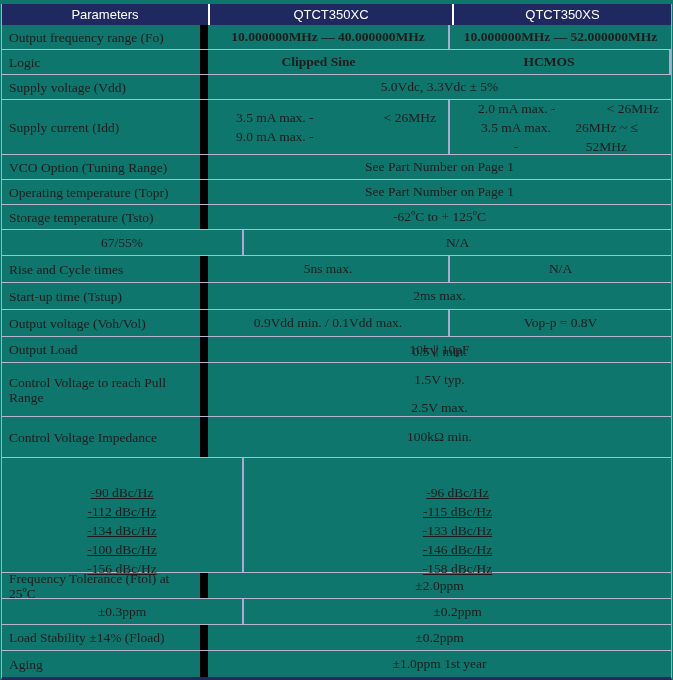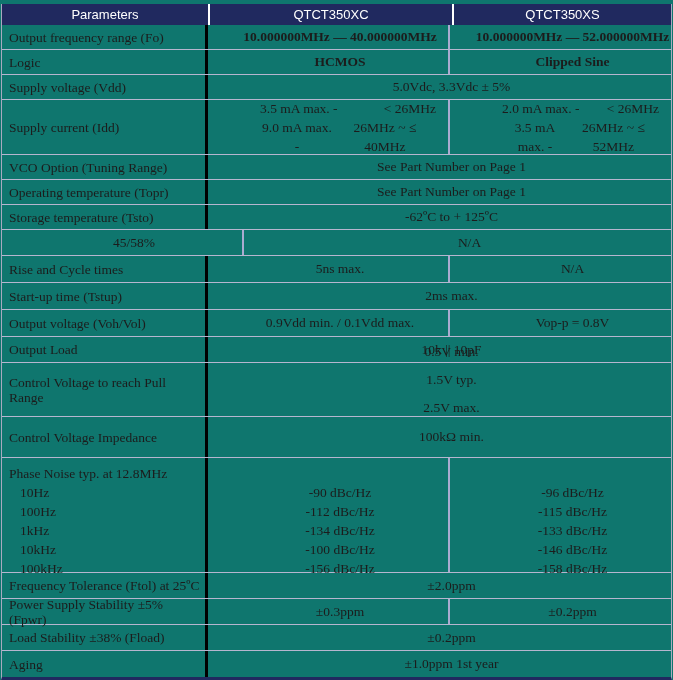--- a/index.html
+++ b/index.html
@@ -24,45 +24,45 @@
   }
   .hc1 { width:206px; }
   .hgap { width:2px; background:#ffffff; }
   .hc2 { width:242px; }
   .hc3 { flex:1; }
   
   .row { display:flex; border-bottom:1px solid #b6b6cf; box-sizing:border-box; }
   .row:last-child { border-bottom:none; }
   .cell { box-sizing:border-box; }
   .p {
-    width:206px; border-right:3px solid #000000;
+    width:206px; border-right:8px solid #000000;
     display:flex; align-items:center; text-align:left;
     padding:2px 4px 2px 7px; line-height:15px;
   }
-  .v { display:flex; align-items:center; justify-content:center; text-align:center;padding-left:24px; }
+  .v { display:flex; align-items:center; justify-content:center; text-align:center; }
   .v2 { width:242px; border-right:2px solid #aaabd0; }
   .v3 { flex:1; }
   .vspan { flex:1; }
   .bold { font-weight:bold; }
   
   .h25{height:25px} .h26{height:26px} .h27{height:27px}
   .h55{height:55px} .h54{height:54px} .h41{height:41px} .h115{height:115px}
   
   .cur { flex-direction:column; align-items:stretch; justify-content:center; }
   .curline {
     display:flex; justify-content:space-between;
     padding:0 12px 0 28px; line-height:19px;
   }
   
   .stack { flex-direction:column; justify-content:flex-end; line-height:16px;gap:12px; }
   
   .pn-param { align-items:flex-start; padding-top:6px; }
   .pn-param .pn-title { line-height:19px; }
   .pn-param .pn-freq { line-height:19px; padding-left:11px; }
-  .pn-vals { flex-direction:column; justify-content:flex-start; padding-top:25px; line-height:19px; }
+  .pn-vals { flex-direction:column; justify-content:flex-start; padding-top:25px; line-height:19px;text-decoration:underline; }
 </style>
 </head>
 <body>
 
 <div class="sheet">
   <div class="tbl">
 
     <div class="hdr">
       <div class="hcell hc1">Parameters</div>
       <div class="hgap"></div>
@@ -72,39 +72,38 @@
     </div>
 
     <div class="row h25">
       <div class="cell p">Output frequency range (Fo)</div>
       <div class="cell v v2 bold">10.000000MHz — 40.000000MHz</div>
       <div class="cell v v3 bold">10.000000MHz — 52.000000MHz</div>
     </div>
 
     <div class="row h25">
       <div class="cell p">Logic</div>
+      <div class="cell v v3 bold">Clipped Sine</div>
       <div class="cell v v2 bold">HCMOS</div>
-      <div class="cell v v3 bold">Clipped Sine</div>
     </div>
 
     <div class="row h25">
       <div class="cell p">Supply voltage (Vdd)</div>
       <div class="cell v vspan">5.0Vdc, 3.3Vdc ± 5%</div>
     </div>
 
     <div class="row h55">
       <div class="cell p">Supply current (Idd)</div>
       <div class="cell v v2 cur">
         <div class="curline">
           <span>3.5 mA max. -</span>
           <span>&lt; 26MHz</span>
         </div>
         <div class="curline">
           <span>9.0 mA max. -</span>
-          <span>26MHz ~ ≤ 40MHz</span>
         </div>
       </div>
       <div class="cell v v3 cur">
         <div class="curline">
           <span>2.0 mA max. -</span>
           <span>&lt; 26MHz</span>
         </div>
         <div class="curline">
           <span>3.5 mA max. -</span>
           <span>26MHz ~ ≤ 52MHz</span>
@@ -121,21 +120,21 @@
       <div class="cell p">Operating temperature (Topr)</div>
       <div class="cell v vspan">See Part Number on Page 1</div>
     </div>
 
     <div class="row h25">
       <div class="cell p">Storage temperature (Tsto)</div>
       <div class="cell v vspan">-62ºC to + 125ºC</div>
     </div>
 
     <div class="row h26">
-      <div class="cell v v2">45/58%</div>
+      <div class="cell v v2">67/55%</div>
       <div class="cell v v3">N/A</div>
     </div>
 
     <div class="row h27">
       <div class="cell p">Rise and Cycle times</div>
       <div class="cell v v2">5ns max.</div>
       <div class="cell v v3">N/A</div>
     </div>
 
     <div class="row h27">
@@ -162,30 +161,20 @@
         <div>2.5V max.</div>
       </div>
     </div>
 
     <div class="row h41">
       <div class="cell p">Control Voltage Impedance</div>
       <div class="cell v vspan">100kΩ min.</div>
     </div>
 
     <div class="row h115">
-      <div class="cell p pn-param">
-        <div>
-          <div class="pn-title">Phase Noise typ. at 12.8MHz</div>
-          <div class="pn-freq">10Hz</div>
-          <div class="pn-freq">100Hz</div>
-          <div class="pn-freq">1kHz</div>
-          <div class="pn-freq">10kHz</div>
-          <div class="pn-freq">100kHz</div>
-        </div>
-      </div>
       <div class="cell v v2 pn-vals">
         <div>-90 dBc/Hz</div>
         <div>-112 dBc/Hz</div>
         <div>-134 dBc/Hz</div>
         <div>-100 dBc/Hz</div>
         <div>-156 dBc/Hz</div>
       </div>
       <div class="cell v v3 pn-vals">
         <div>-96 dBc/Hz</div>
         <div>-115 dBc/Hz</div>
@@ -194,27 +183,26 @@
         <div>-158 dBc/Hz</div>
       </div>
     </div>
 
     <div class="row h26">
       <div class="cell p">Frequency Tolerance (Ftol) at 25ºC</div>
       <div class="cell v vspan">±2.0ppm</div>
     </div>
 
     <div class="row h26">
-      <div class="cell p">Power Supply Stability ±5% (Fpwr)</div>
       <div class="cell v v2">±0.3ppm</div>
       <div class="cell v v3">±0.2ppm</div>
     </div>
 
     <div class="row h26">
-      <div class="cell p">Load Stability ±38% (Fload)</div>
+      <div class="cell p">Load Stability ±14% (Fload)</div>
       <div class="cell v vspan">±0.2ppm</div>
     </div>
 
     <div class="row h26">
       <div class="cell p">Aging</div>
       <div class="cell v vspan">±1.0ppm 1st year</div>
     </div>
 
   </div>
 </div>

